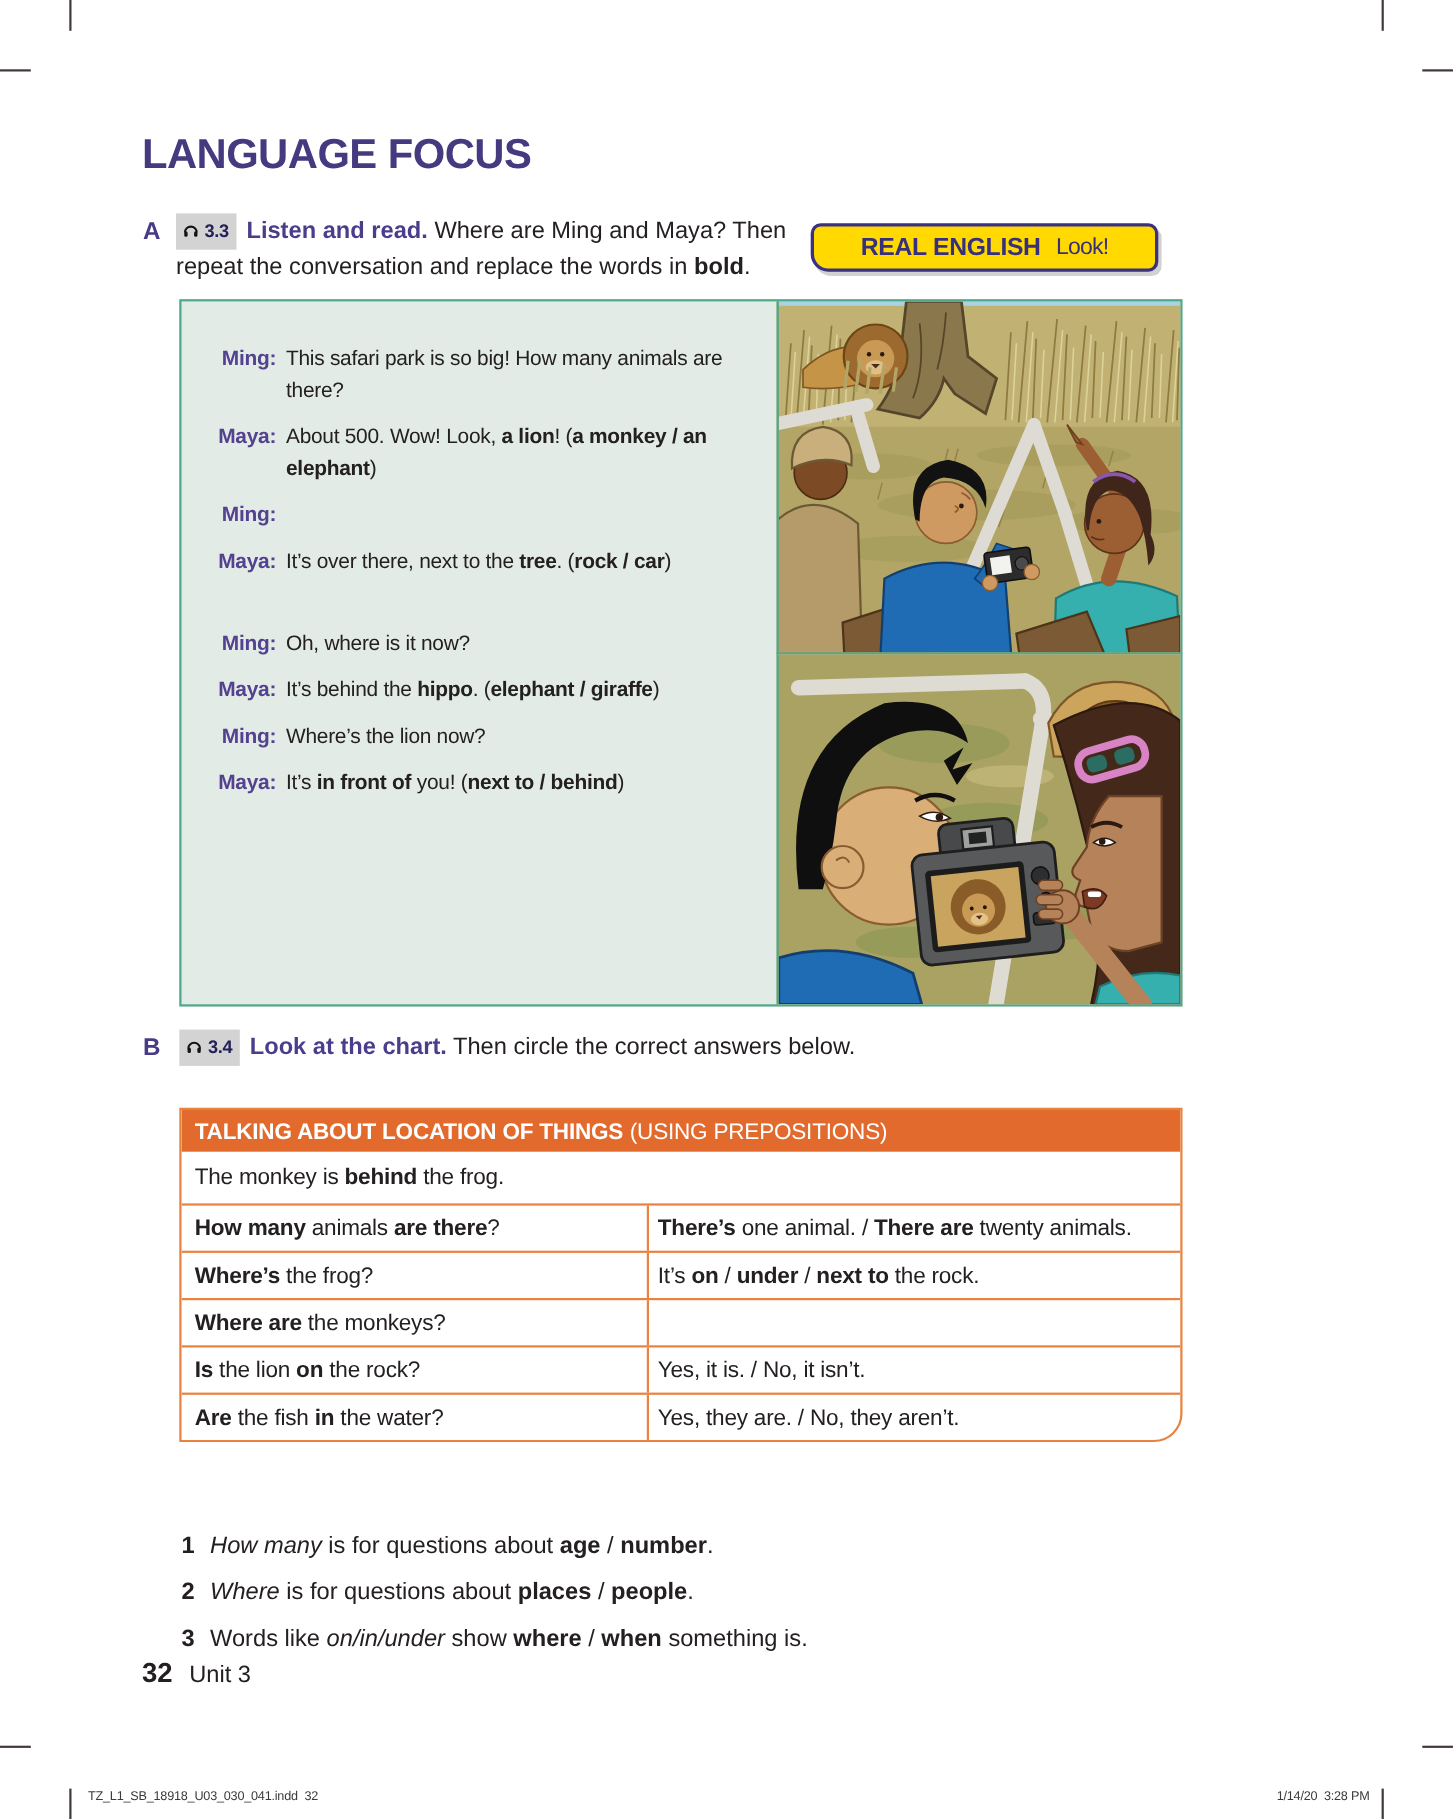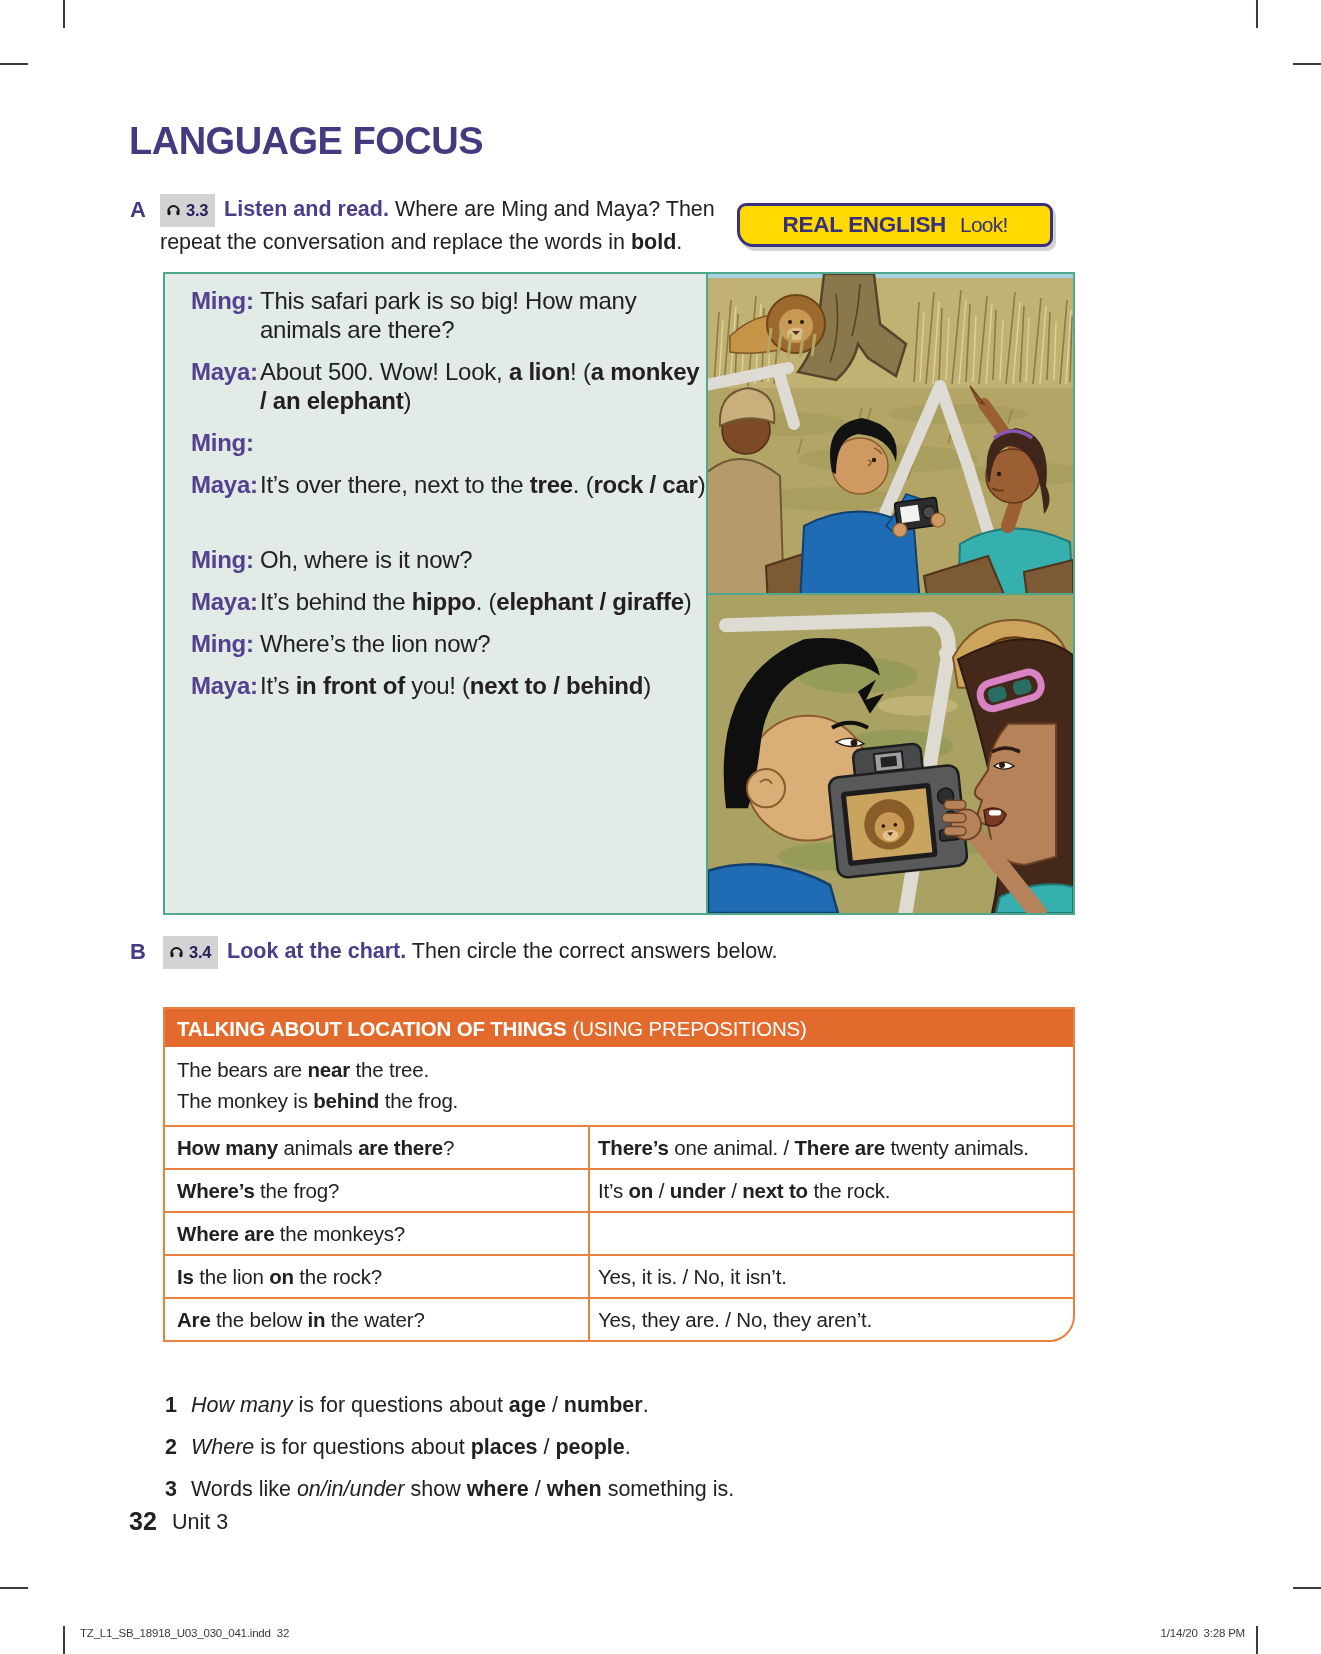--- a/index.html
+++ b/index.html
@@ -26,21 +26,21 @@
 
   .real-english{position:absolute;left:737px;top:203px;width:316px;height:44px;
         background:#ffd900;border:3px solid #3a3180;border-radius:9px 9px 9px 16px;
         box-shadow:3px 4px 0 rgba(125,125,125,.35);
         display:flex;align-items:center;justify-content:center;gap:14px;box-sizing:border-box}
   .real-english .re-bold{font-size:22.5px;font-weight:bold;color:#39307d;letter-spacing:-0.3px}
   .real-english .re-note{font-size:21px;color:#39307d;letter-spacing:-0.8px}
 
   .panel{position:absolute;left:163px;top:272px;width:912px;height:643px;box-sizing:border-box;
          background:#e2ebe5;border:2px solid #4fa88b}
-  .dialog{position:absolute;left:26px;top:12px;width:515px;font-size:24px;line-height:29px;
+  .dialog{position:absolute;left:26px;top:38px;width:515px;font-size:19px;line-height:29px;
           letter-spacing:-0.25px}
   .turn{display:flex;gap:9px;margin-bottom:13px}
   .turn .speaker{min-width:60px;width:60px;text-align:right;font-weight:bold;color:#54418f}
   .turn .utterance{width:446px}
   .gap-before{margin-top:46px}
 
   .illu{position:absolute;right:0;overflow:hidden;border-left:2px solid #4fa88b;background:#b3a566}
   .illu-top{top:0;width:367px;height:321px;border-bottom:2px solid #4fa88b;box-sizing:border-box}
   .illu-bottom{top:321px;width:367px;height:318px;box-sizing:border-box}
   .illu svg{display:block;width:100%;height:100%}
@@ -317,40 +317,39 @@
       </svg>
       <span class="num">3.4</span>
     </span><span class="lead">Look at the chart.</span><span><span> Then circle the correct answers below.</span></span>
   </div>
 
   <div class="chart">
     <div class="chart-header">
       <span class="hb">TALKING ABOUT LOCATION OF THINGS</span><span>(USING PREPOSITIONS)</span>
     </div>
     <div class="chart-intro">
-      <div><span>The bears are </span><span class="b">near</span><span> the tree.</span></div>
       <div><span>The monkey is </span><span class="b">behind</span><span> the frog.</span></div>
     </div>
     <div class="chart-row">
       <div class="chart-q"><span class="b">How many</span><span> animals </span><span class="b">are there</span><span>?</span></div>
       <div class="chart-a"><span class="b">There’s</span><span> one animal. / </span><span class="b">There are</span><span> twenty animals.</span></div>
     </div>
     <div class="chart-row">
       <div class="chart-q"><span class="b">Where’s</span><span> the frog?</span></div>
       <div class="chart-a"><span>It’s </span><span class="b">on</span><span> / </span><span class="b">under</span><span> / </span><span class="b">next to</span><span> the rock.</span></div>
     </div>
     <div class="chart-row">
       <div class="chart-q"><span class="b">Where are</span><span> the monkeys?</span></div>
     </div>
     <div class="chart-row">
       <div class="chart-q"><span class="b">Is</span><span> the lion </span><span class="b">on</span><span> the rock?</span></div>
       <div class="chart-a"><span>Yes, it is. / No, it isn’t.</span></div>
     </div>
     <div class="chart-row">
-      <div class="chart-q"><span class="b">Are</span><span> the below </span><span class="b">in</span><span> the water?</span></div>
+      <div class="chart-q"><span class="b">Are</span><span> the fish </span><span class="b">in</span><span> the water?</span></div>
       <div class="chart-a"><span>Yes, they are. / No, they aren’t.</span></div>
     </div>
   </div>
 
   <div class="question" style="top:1390px">
     <span class="qnum">1</span>
     <span><span class="i">How many</span><span> is for questions about </span><span class="b">age</span><span> / </span><span class="b">number</span><span>.</span></span>
   </div>
   <div class="question" style="top:1432px">
     <span class="qnum">2</span>

